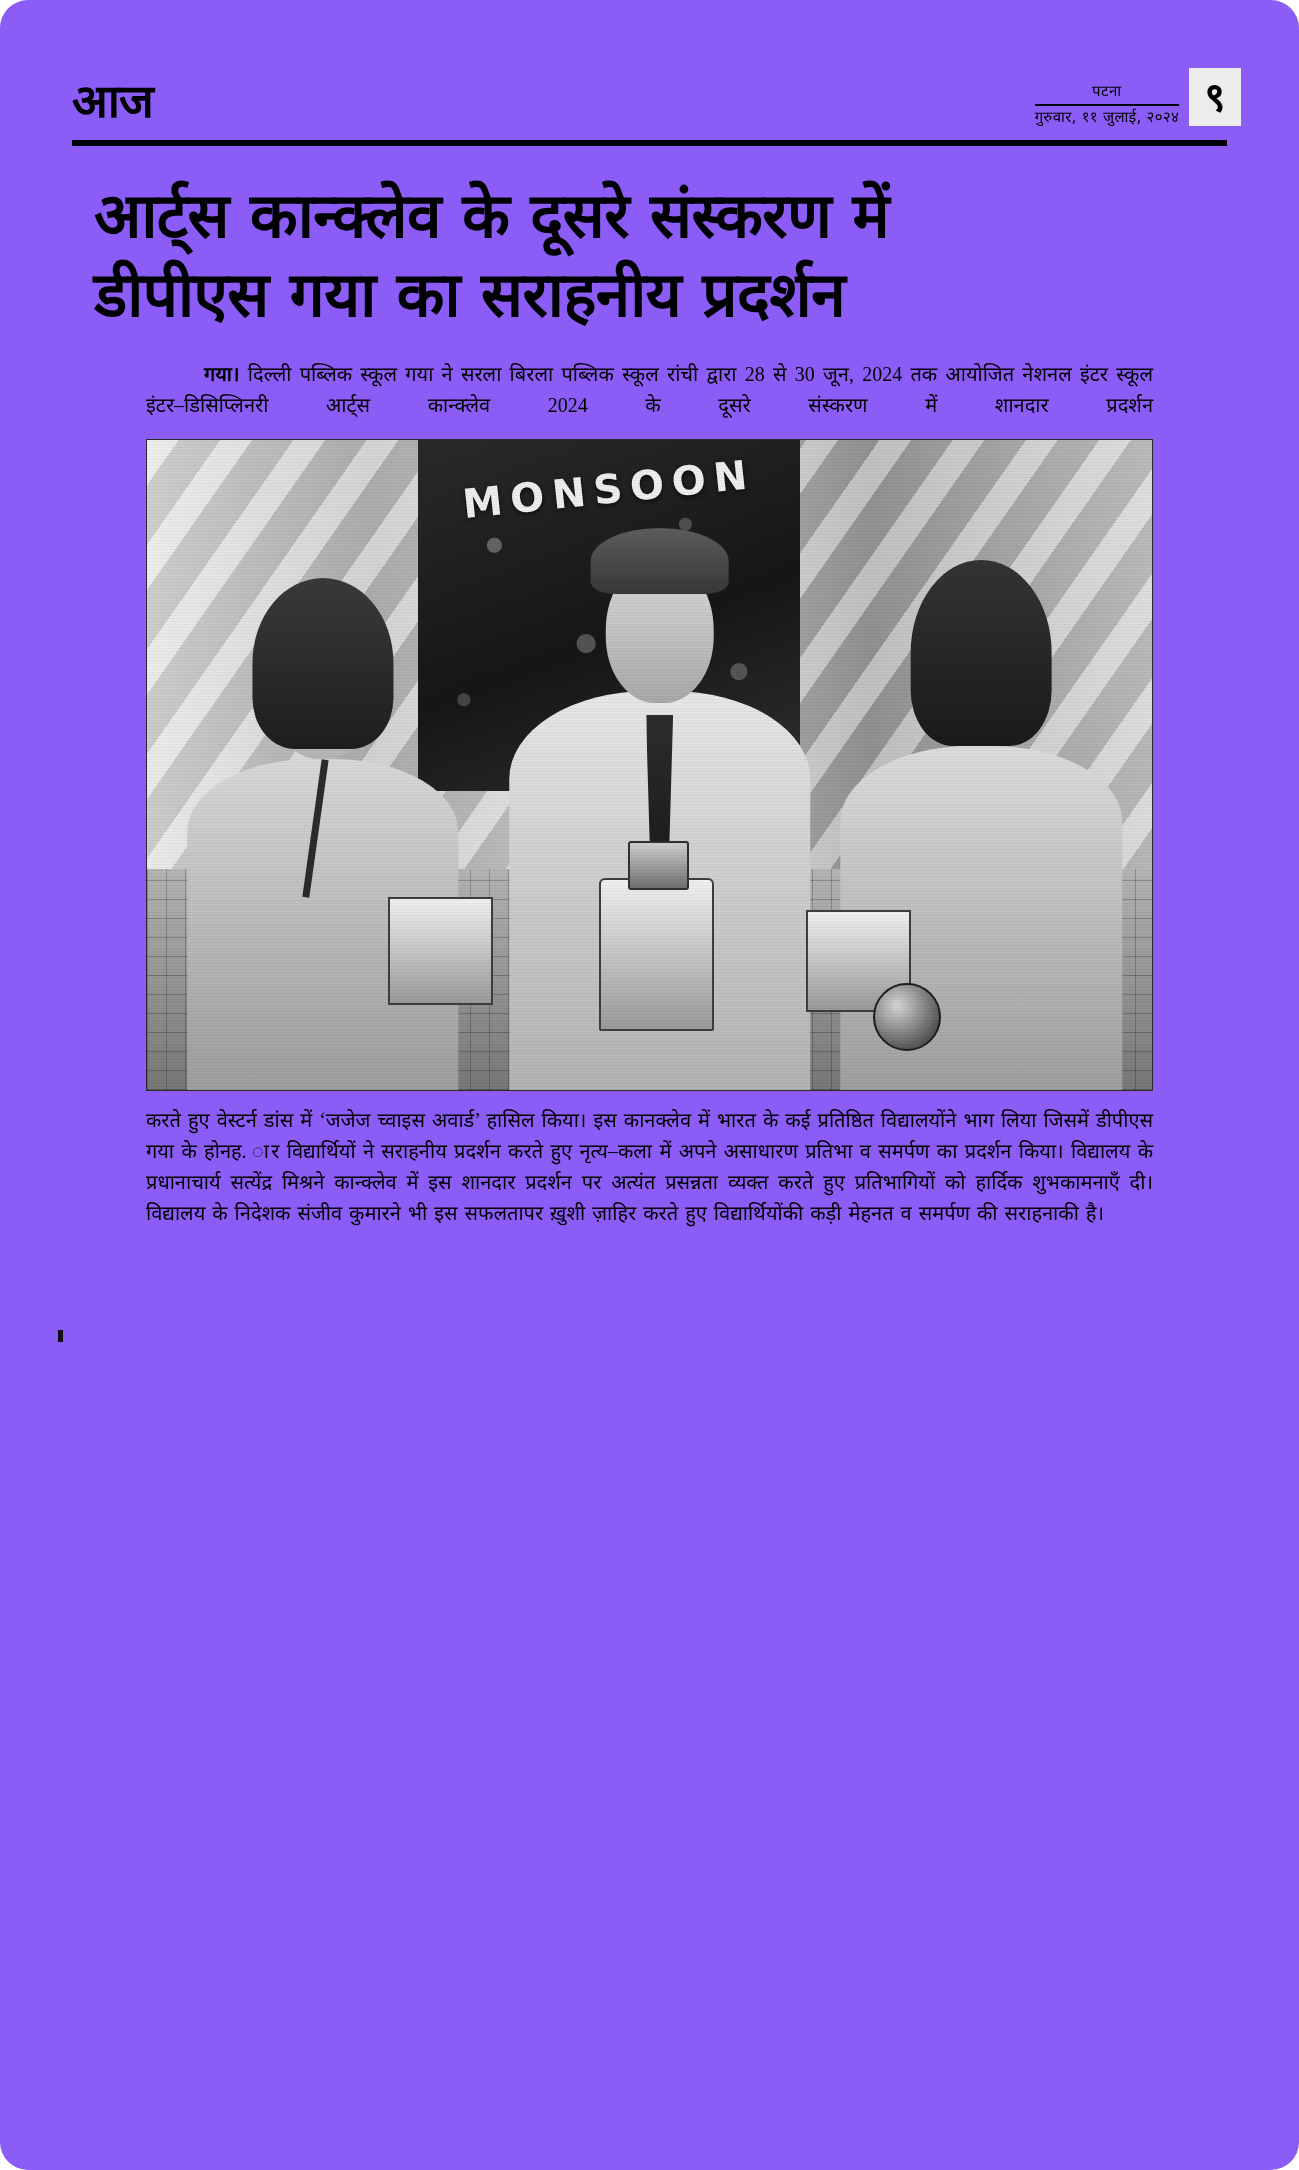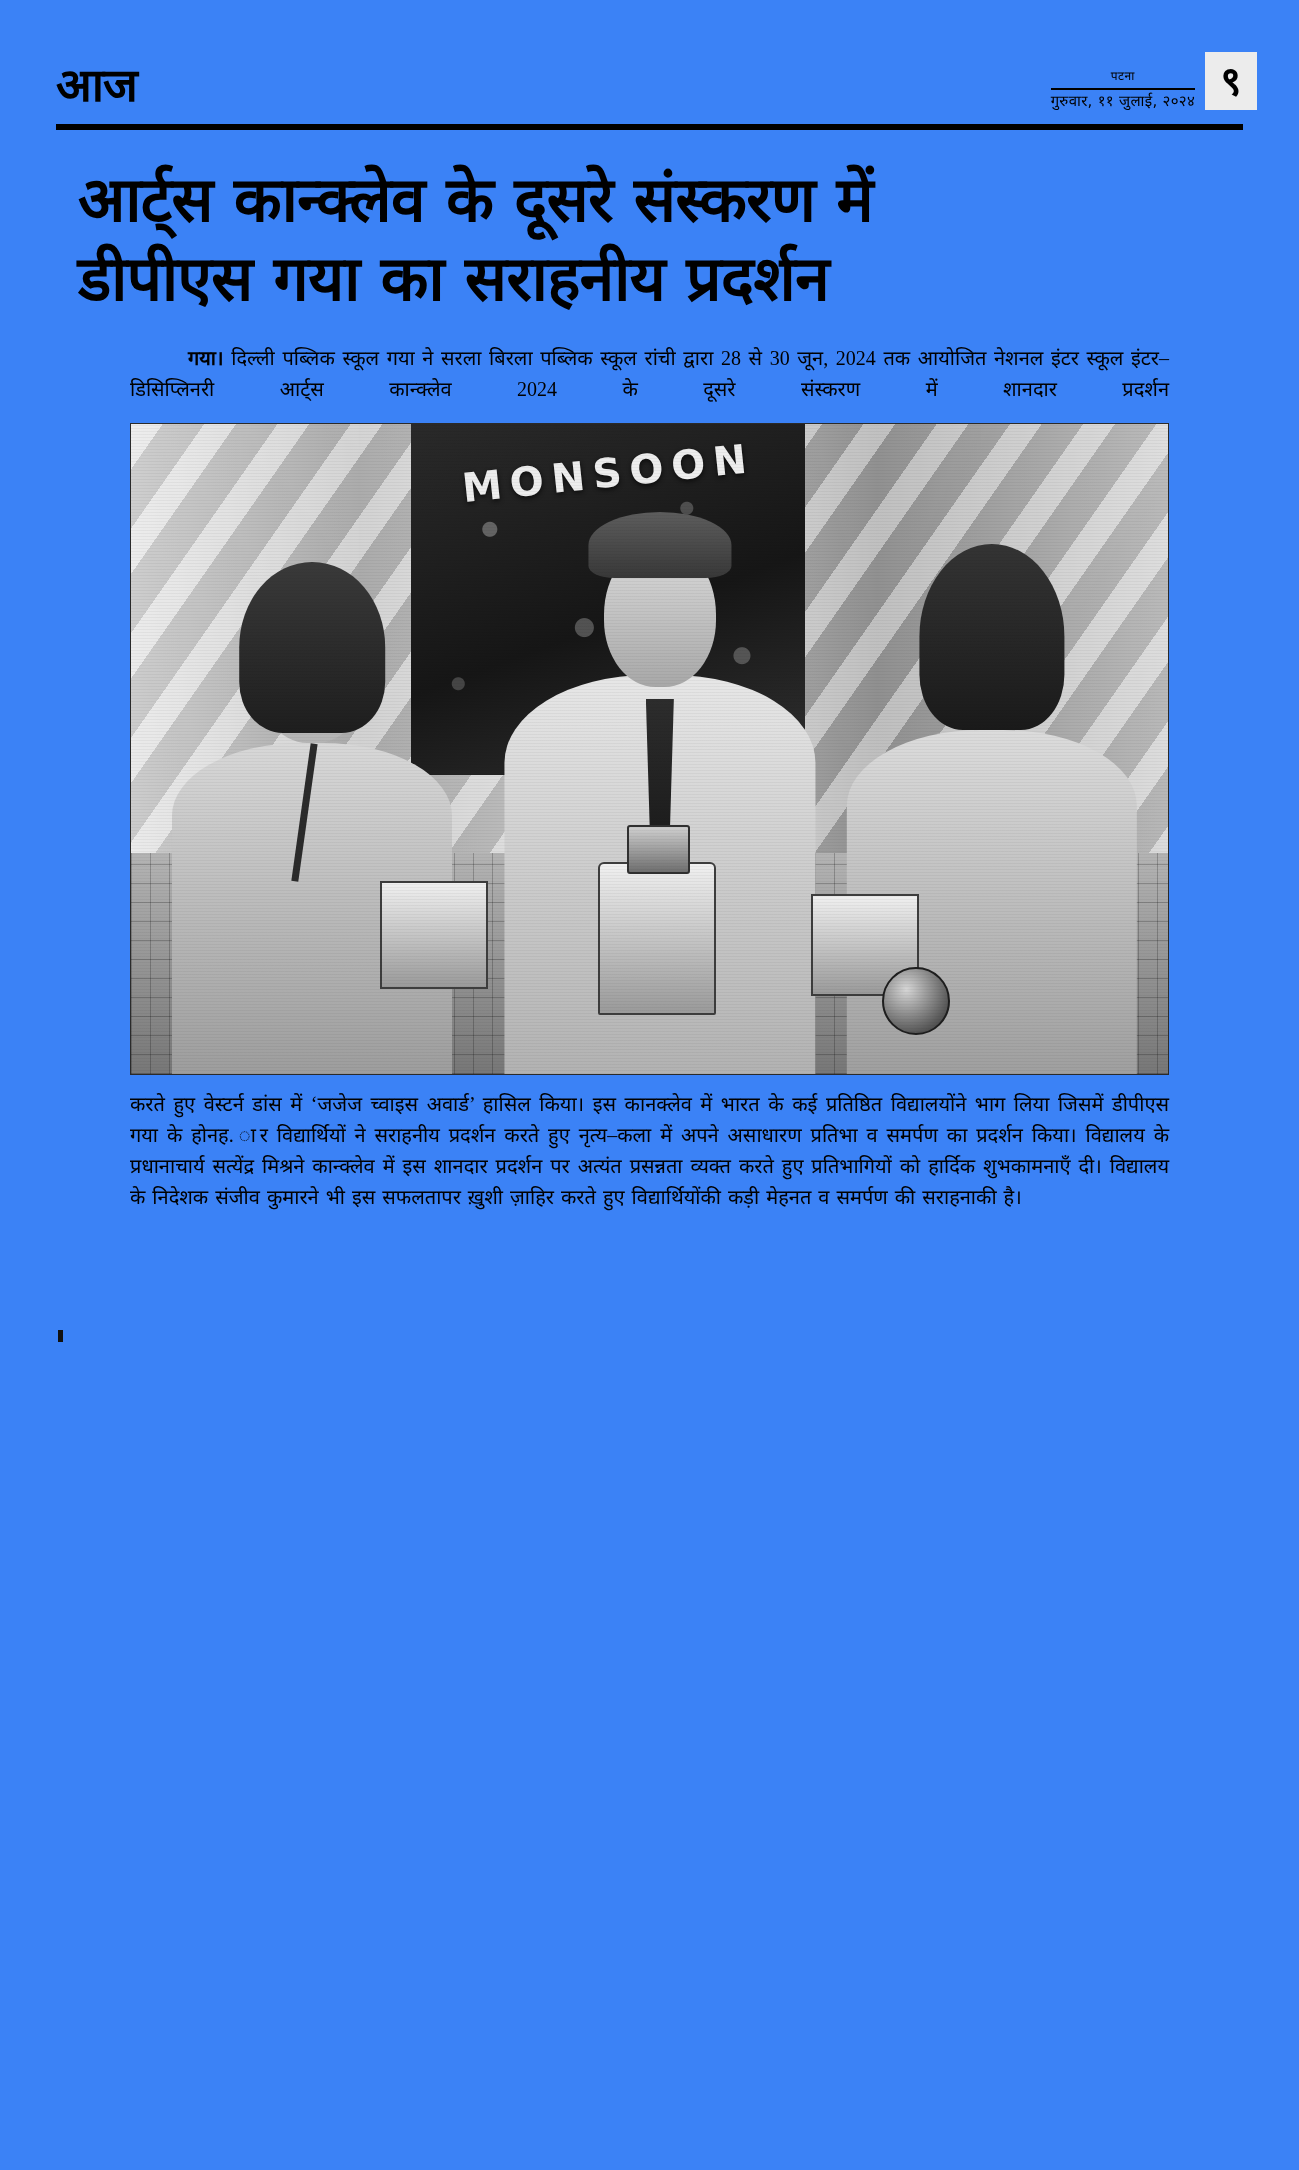--- a/index.html
+++ b/index.html
@@ -13,23 +13,24 @@
     font-family: "Liberation Serif", "DejaVu Serif", serif;
     color: #000000;
     overflow: hidden;
     position: relative;
   }
 
   .page {
     position: relative;
     width: 1299px;
     height: 2170px;
-    background: #3b82f6;
+    background: #8b5cf6;
     box-sizing: border-box;
-    padding: 0;
+    padding: 16px;
+    border-radius: 28px;
   }
 
   
   .masthead {
     position: relative;
     height: 118px;
     margin: 0 42px 0 56px;
     display: flex;
     align-items: flex-end;
     justify-content: space-between;
@@ -66,21 +67,21 @@
     gap: 10px;
     padding-bottom: 8px;
   }
 
   .edition-text {
     text-align: center;
     font-family: "DejaVu Sans", "Liberation Sans", sans-serif;
     line-height: 1.15;
   }
   .edition-city {
-    font-size: 12px;
+    font-size: 15px;
     font-weight: 400;
     letter-spacing: 0.5px;
     padding-bottom: 3px;
   }
   .edition-rule {
     border-top: 2px solid #000;
     margin: 1px 0 3px 0;
   }
   .edition-date {
     font-size: 15px;

